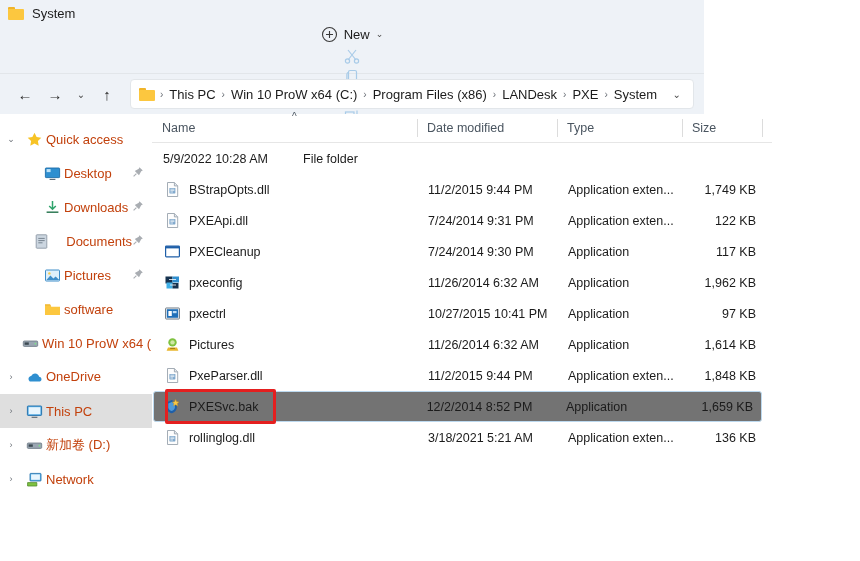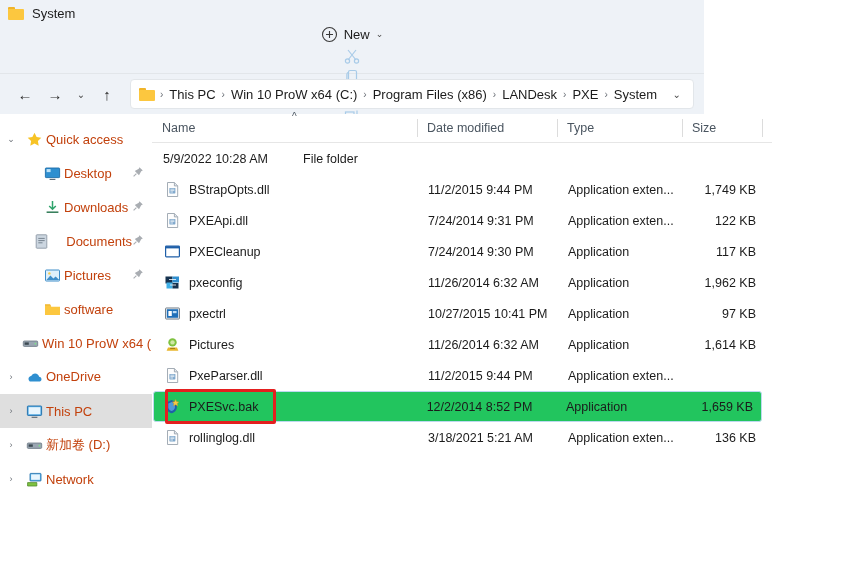--- a/index.html
+++ b/index.html
@@ -87,21 +87,21 @@
   .col-name{width:265px;}
   .col-date{width:140px;}
   .col-type{width:125px;}
   .col-size{width:80px;}
 
   .row{
     height:31px;display:flex;align-items:center;position:relative;
     box-sizing:border-box;border:1px solid transparent;border-radius:3px;
     margin:0 1px;
   }
-  .row.selected{border-color:#bcd9ef;background:#22c55e;width:609px;}
+  .row.selected{border-color:#bcd9ef;background:#737373;width:609px;}
   .cell{font-size:12.5px;color:#1b1b1b;box-sizing:border-box;display:flex;
         align-items:center;height:100%;}
   .c-name{width:265px;gap:8px;padding-left:10px;}
   .c-date{width:140px;padding-left:9px;color:#1b1b1b;}
   .c-type{width:125px;padding-left:9px;}
   .c-size{width:80px;justify-content:flex-end;padding-right:8px;}
 
   .fico{width:17px;height:17px;flex:none;position:relative;}
 
   
@@ -501,20 +501,21 @@
               <span class="fico"><svg width="17" height="17" viewBox="0 0 17 17">
                   <path d="M3.5 1.5h7l3.2 3.2v10.8H3.5z" fill="#fdfdfd" stroke="#9aa4ae" stroke-width=".9"></path>
                   <path d="M10.4 1.6v3.3h3.2" fill="#e4e9ee" stroke="#9aa4ae" stroke-width=".9"></path>
                   <rect x="5.4" y="7" width="6" height="5.4" rx=".6" fill="#7fa8cc"></rect>
                   <path d="M6.4 8.2h4M6.4 9.6h4M6.4 11h2.6" stroke="#fff" stroke-width=".7"></path>
                 </svg></span>
               <span>PxeParser.dll</span>
             </div>
             <div class="cell c-date">11/2/2015 9:44 PM</div>
             <div class="cell c-type">Application exten...</div>
+            <div class="cell c-size">1,848 KB</div>
           </div>
           <div class="row selected">
             <div class="cell c-name">
               <span class="fico"><svg width="17" height="17" viewBox="0 0 17 17">
                   <path d="M2.4 4.4l5.2-2.4 5.2 2.4v5c0 3-2.6 5-5.2 5.9C5 14.4 2.4 12.4 2.4 9.4z" fill="#1f5fa8"></path>
                   <path d="M4.3 5.6l3.3-1.5 3.3 1.5v3.6c0 2-1.7 3.3-3.3 3.9-1.6-.6-3.3-1.9-3.3-3.9z" fill="#4f9ad8"></path>
                   <path d="M11.6 1.6l1 2.1 2.2.3-1.6 1.6.4 2.2-2-1.1-2 1.1.4-2.2-1.6-1.6 2.2-.3z" fill="#f7c948" stroke="#d89b14" stroke-width=".5"></path>
                 </svg></span>
               <span>PXESvc.bak</span>
             </div>

